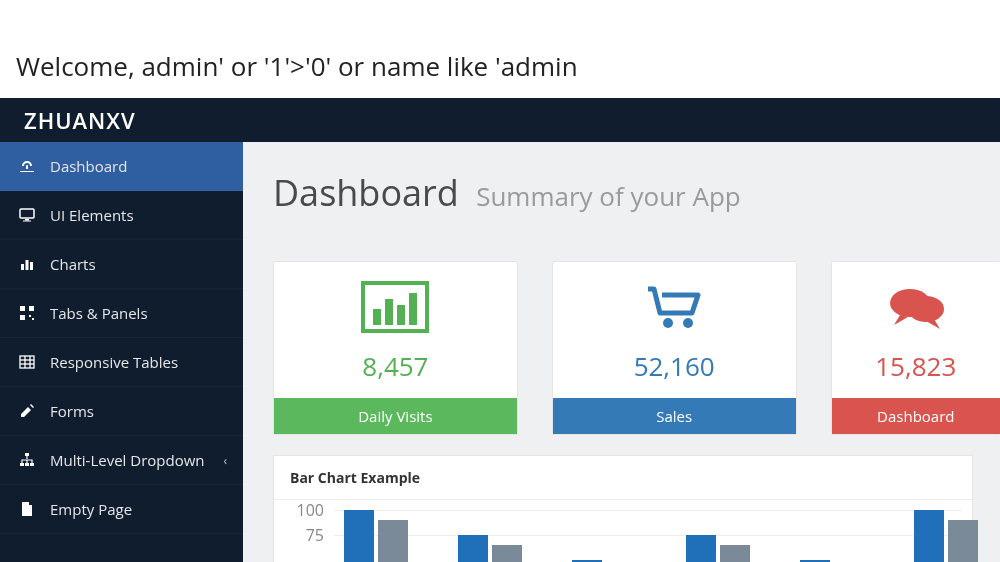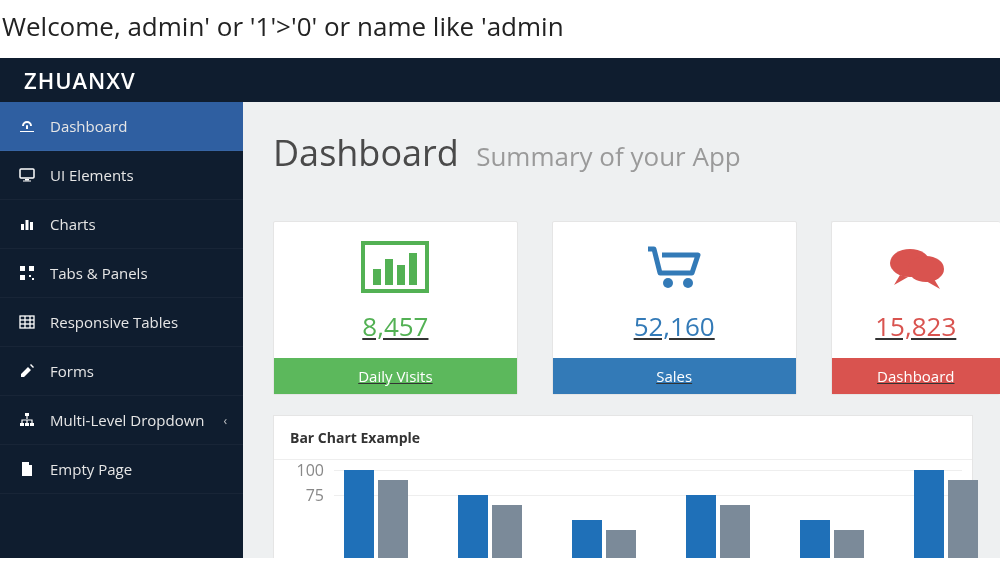--- a/index.html
+++ b/index.html
@@ -6,22 +6,23 @@
   body {
     font-family: "Segoe UI", "Open Sans", Arial, sans-serif;
     background: #fff;
     width: 1000px;
     height: 562px;
     overflow: hidden;
     color: #333;
   }
   .welcome {
     font-size: 26px;
-    padding: 8px 6px 14px 2px;
+    padding: 8px 6px 14px 16px;
     color: #222;
+    margin-top: 40px;
   }
   .app {
     background: #f5f5f5;
   }
   .topbar {
     background: #0f1d2f;
     color: #fff;
     height: 44px;
     display: flex;
     align-items: center;
@@ -82,21 +83,20 @@
   .page-title .sub {
     font-size: 26px;
     color: #9a9a9a;
     font-weight: 400;
     margin-left: 8px;
   }
   .cards {
     display: flex;
     gap: 34px;
     margin-top: 44px;
-    text-decoration: underline;
   }
   .card {
     background: #fff;
     width: 260px;
     border: 1px solid #e5e5e5;
     border-radius: 2px;
     display: flex;
     flex-direction: column;
     align-items: center;
   }

